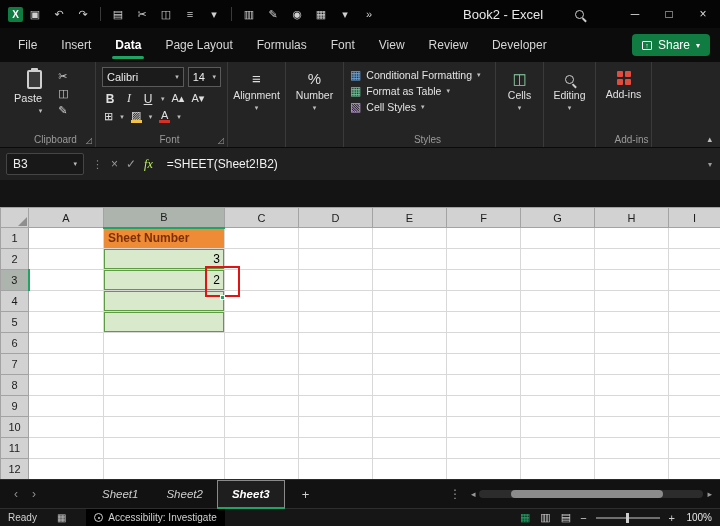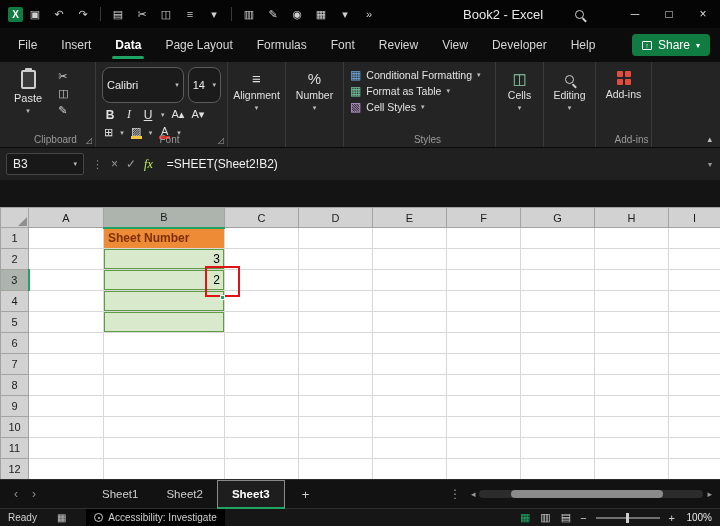--- a/index.html
+++ b/index.html
@@ -35,29 +35,29 @@
   .share-chev{font-size:8px;}
 
   
   .ribbon{height:86px;background:#242424;display:flex;position:relative;flex:0 0 auto;border-bottom:1px solid #0a0a0a;color:#d9d9d9;}
   .rgroup{position:relative;border-right:1px solid #3a3a3a;padding:5px 6px 15px 6px;flex:0 0 auto;}
   .glabel{position:absolute;bottom:2px;left:16px;right:0;text-align:center;font-size:10px;color:#9a9a9a;}
   .launcher{position:absolute;right:3px;bottom:2px;font-size:8px;color:#9a9a9a;}
   .chev{font-size:7px;color:#bdbdbd;}
   
   .g-clip{width:96px;display:flex;gap:8px;}
-  .paste{display:flex;flex-direction:column;align-items:center;gap:3px;padding:3px 8px;font-size:11px;color:#e3e3e3;}
+  .paste{display:flex;flex-direction:column;align-items:flex-end;gap:3px;padding:3px 8px;font-size:11px;color:#e3e3e3;}
   .clip-icon{width:15px;height:19px;border:2px solid #cfcfcf;border-radius:2px;position:relative;background:#3a3a3a;}
   .clip-icon::before{content:"";position:absolute;top:-4px;left:2px;width:7px;height:3px;background:#cfcfcf;border-radius:1px;}
   .clip-col{display:flex;flex-direction:column;justify-content:flex-start;gap:6px;padding-top:4px;}
   .sm-ic{font-size:11px;color:#cfcfcf;line-height:1;}
   
   .g-font{width:132px;display:flex;flex-direction:column;gap:4px;}
   .combo-row{display:flex;gap:4px;}
-  .combo{display:flex;align-items:center;justify-content:space-between;background:#1b1b1b;border:1px solid #5a5a5a;height:36px;padding:0 4px;color:#ececec;font-size:11px;border-radius:8px;}
+  .combo{display:flex;align-items:center;justify-content:space-between;background:#1b1b1b;border:1px solid #5a5a5a;height:20px;padding:0 4px;color:#ececec;font-size:11px;border-radius:0;}
   .combo.name{width:84px;}
   .combo.size{width:34px;}
   .fmt-row{display:flex;align-items:center;gap:7px;padding-left:2px;}
   .b-ic{font-size:12px;color:#e0e0e0;width:12px;text-align:center;}
   .bold{font-weight:700;}
   .italic{font-style:italic;font-family:"Liberation Serif",serif;}
   .und{text-decoration:underline;}
   .fa{font-size:11px;color:#e0e0e0;}
   .colorbar{display:inline-block;width:11px;height:3px;margin-top:-2px;}
   .stack{display:inline-flex;flex-direction:column;align-items:center;line-height:1;gap:1px;}
@@ -103,21 +103,21 @@
   td.cell.num{text-align:right;}
   td.cell.orange{background:#ED8B37;color:#7E2F00;font-weight:700;font-size:12px;}
   td.cell.green{background:#D9E9CB;box-shadow:inset 0 0 0 1px #5E9C43;}
   .red-box{position:absolute;left:205px;top:59px;width:35px;height:31px;border:2px solid #E01414;pointer-events:none;}
   .fill-handle{position:absolute;left:220px;top:88px;width:5px;height:5px;background:var(--accent);border:1px solid #fff;}
 
   
   .tabsbar{height:29px;background:#121212;display:flex;align-items:center;padding:0 8px;gap:2px;flex:0 0 auto;border-top:1px solid #2a2a2a;color:#bdbdbd;}
   .tab-nav{width:16px;text-align:center;font-size:12px;color:#8f8f8f;}
   .tabs-spacer{width:42px;}
-  .sheet-tab{height:100%;display:inline-flex;align-items:center;padding:13px 14px;font-size:11.5px;color:#cfcfcf;position:relative;}
+  .sheet-tab{height:100%;display:inline-flex;align-items:center;padding:13px 14px;font-size:11.5px;color:#cfcfcf;position:relative;font-style:italic;}
   .sheet-tab.active{color:#fff;font-weight:700;background:#1e1e1e;border:1px solid #8a8a8a;border-bottom:2px solid var(--accent);}
   .add-tab{width:22px;text-align:center;font-size:13px;color:#cfcfcf;margin-left:8px;}
   .tab-dots{margin-left:auto;color:#9a9a9a;font-size:12px;padding:0 8px;}
   .hscroll{display:flex;align-items:center;gap:4px;}
   .scroll-arrow{font-size:9px;color:#9a9a9a;}
   .scroll-track{width:224px;height:8px;background:#2c2c2c;border-radius:4px;position:relative;}
   .scroll-thumb{position:absolute;left:32px;top:0;width:152px;height:8px;background:#8b8b8b;border-radius:4px;}
 
   
   .statusbar{height:18px;background:#161616;border-top:1px solid #2e2e2e;display:flex;align-items:center;padding:0 8px;gap:20px;color:#d0d0d0;font-size:10px;flex:0 0 auto;}
@@ -170,24 +170,23 @@
   </div>
 
   <div class="menubar">
     <span class="menu-items">
         <span class="menu-item">File</span>
         <span class="menu-item">Insert</span>
         <span class="menu-item active">Data</span>
         <span class="menu-item">Page Layout</span>
         <span class="menu-item">Formulas</span>
         <span class="menu-item">Font</span>
+        <span class="menu-item">View</span>
         <span class="menu-item">Review</span>
-        <span class="menu-item">View</span>
         <span class="menu-item">Developer</span>
-        <span class="menu-item">Help</span>
       </span>
     <span class="share-btn">
       <span class="share-ic">↑</span>
       <span>Share</span>
       <span class="share-chev">▾</span>
     </span>
   </div>
 
   <div class="ribbon">
 

